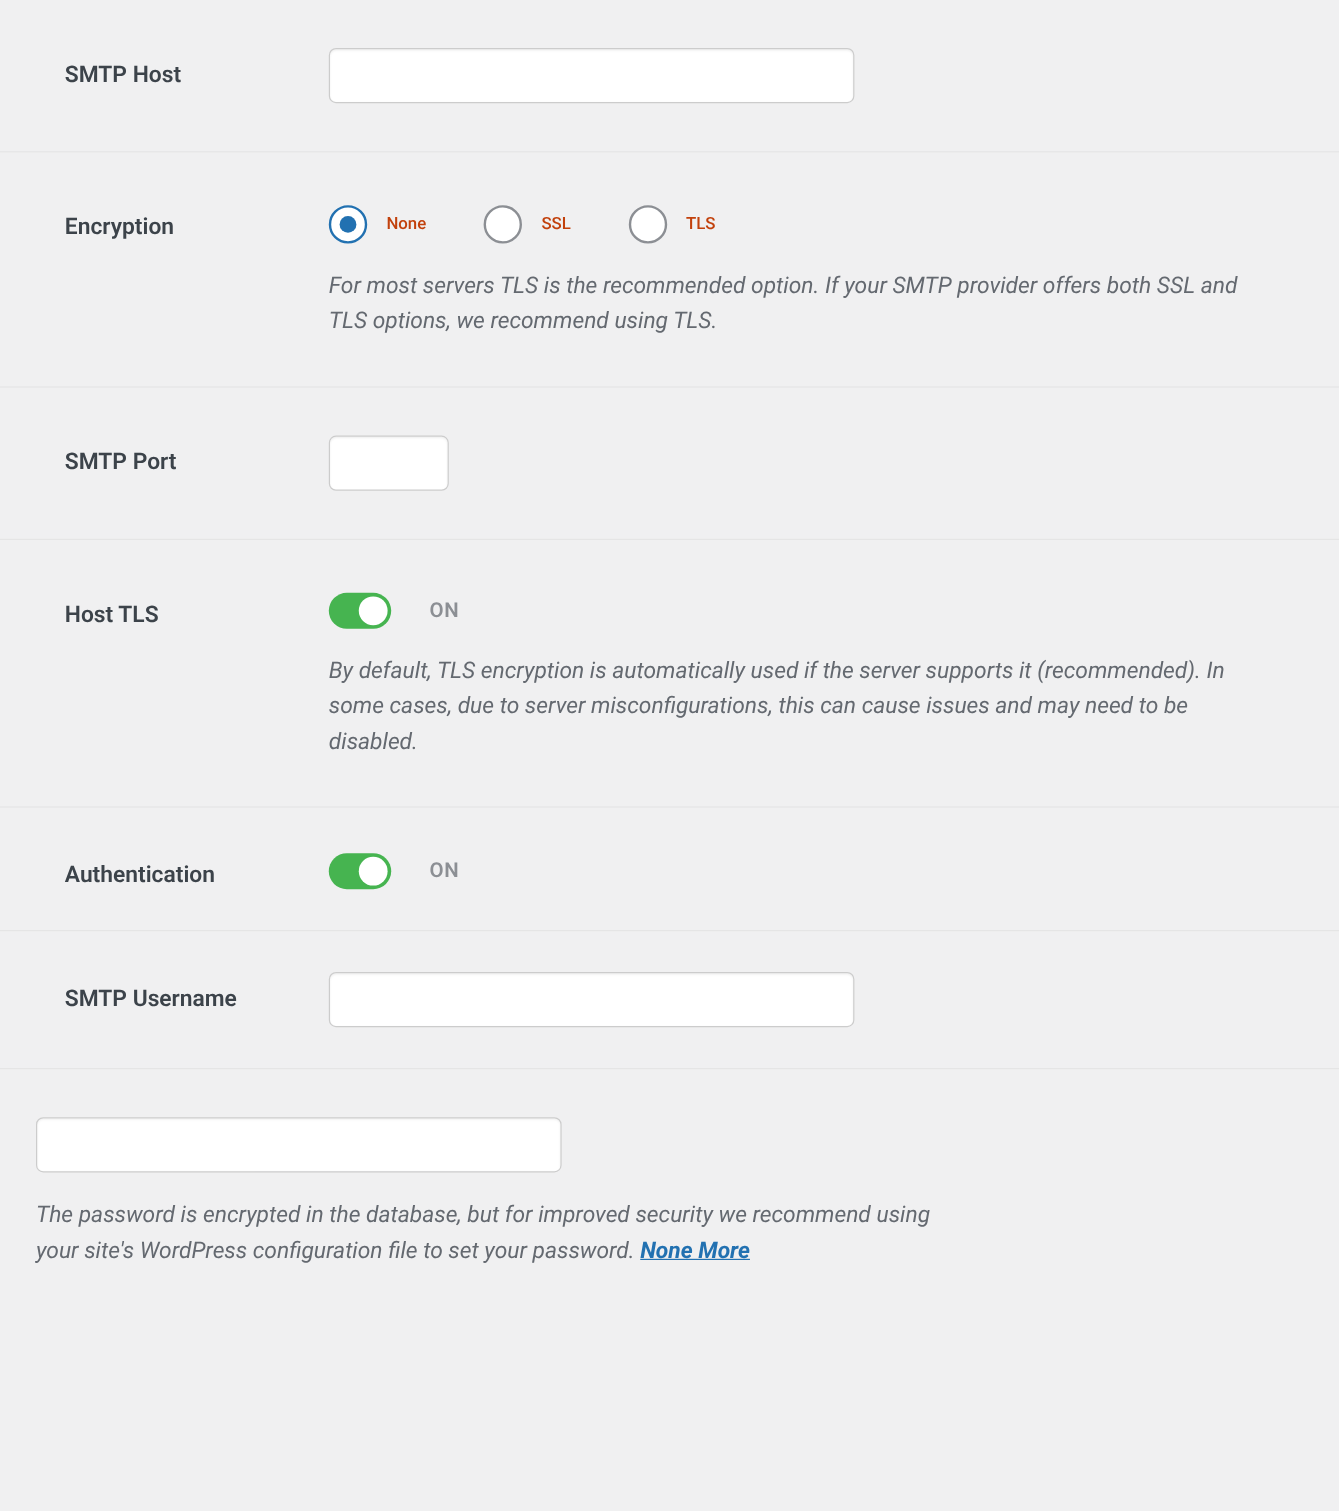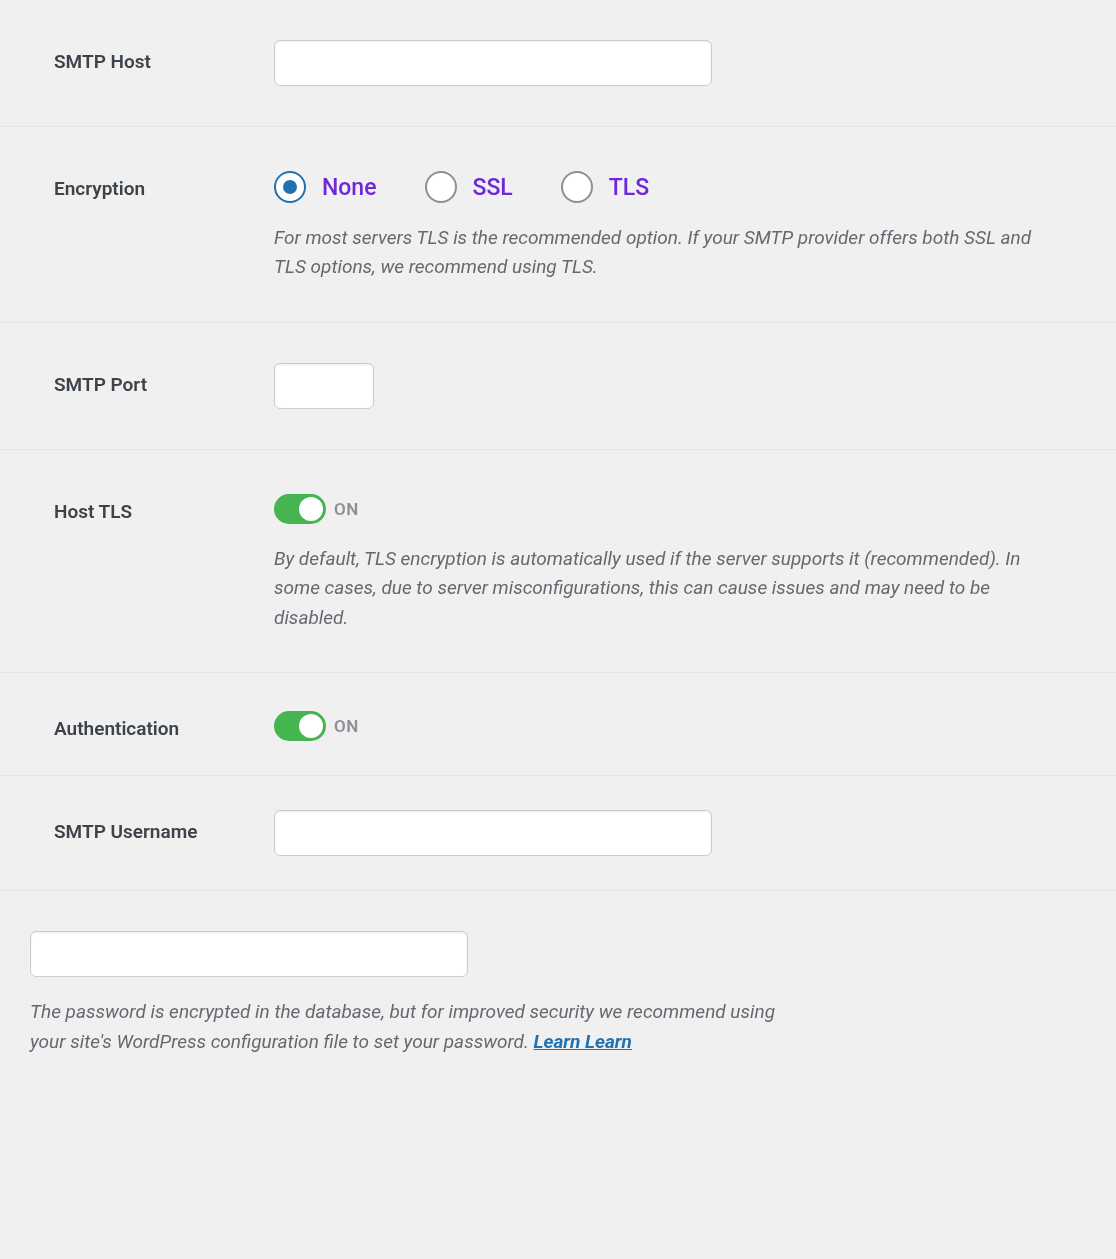--- a/index.html
+++ b/index.html
@@ -79,36 +79,36 @@
       border-color: #2271b1;
     }
     .radio-circle.checked::after {
       content: "";
       width: 14px;
       height: 14px;
       border-radius: 50%;
       background: #2271b1;
     }
     .radio-label {
-      font-size: 23px;
-      color: #6d28d9;
+      font-size: 14px;
+      color: #c2410c;
       font-weight: 500;
     }
     .description {
       margin-top: 20px;
       font-style: italic;
       font-size: 19px;
       color: #646970;
       line-height: 1.55;
       max-width: 760px;
     }
     .toggle-wrap {
       display: flex;
       align-items: center;
-      gap: 8px;
+      gap: 32px;
       padding-top: 4px;
     }
     .toggle {
       width: 52px;
       height: 30px;
       border-radius: 15px;
       position: relative;
       cursor: pointer;
     }
     .toggle.on {
@@ -215,18 +215,18 @@
     <div class="form-control">
       <input type="text" class="text-input" value="" style="">
     </div>
   </div>
 
   <div class="form-row">
     <div class="form-control">
       <input type="password" class="text-input" value="" style="">
       <div class="description">
         <span>The password is encrypted in the database, but for improved security we recommend using your site's WordPress configuration file to set your password. </span>
-        <a class="link">Learn Learn</a>
+        <a class="link">None More</a>
       </div>
     </div>
   </div>
 
 </div>
 
 </body></html>

